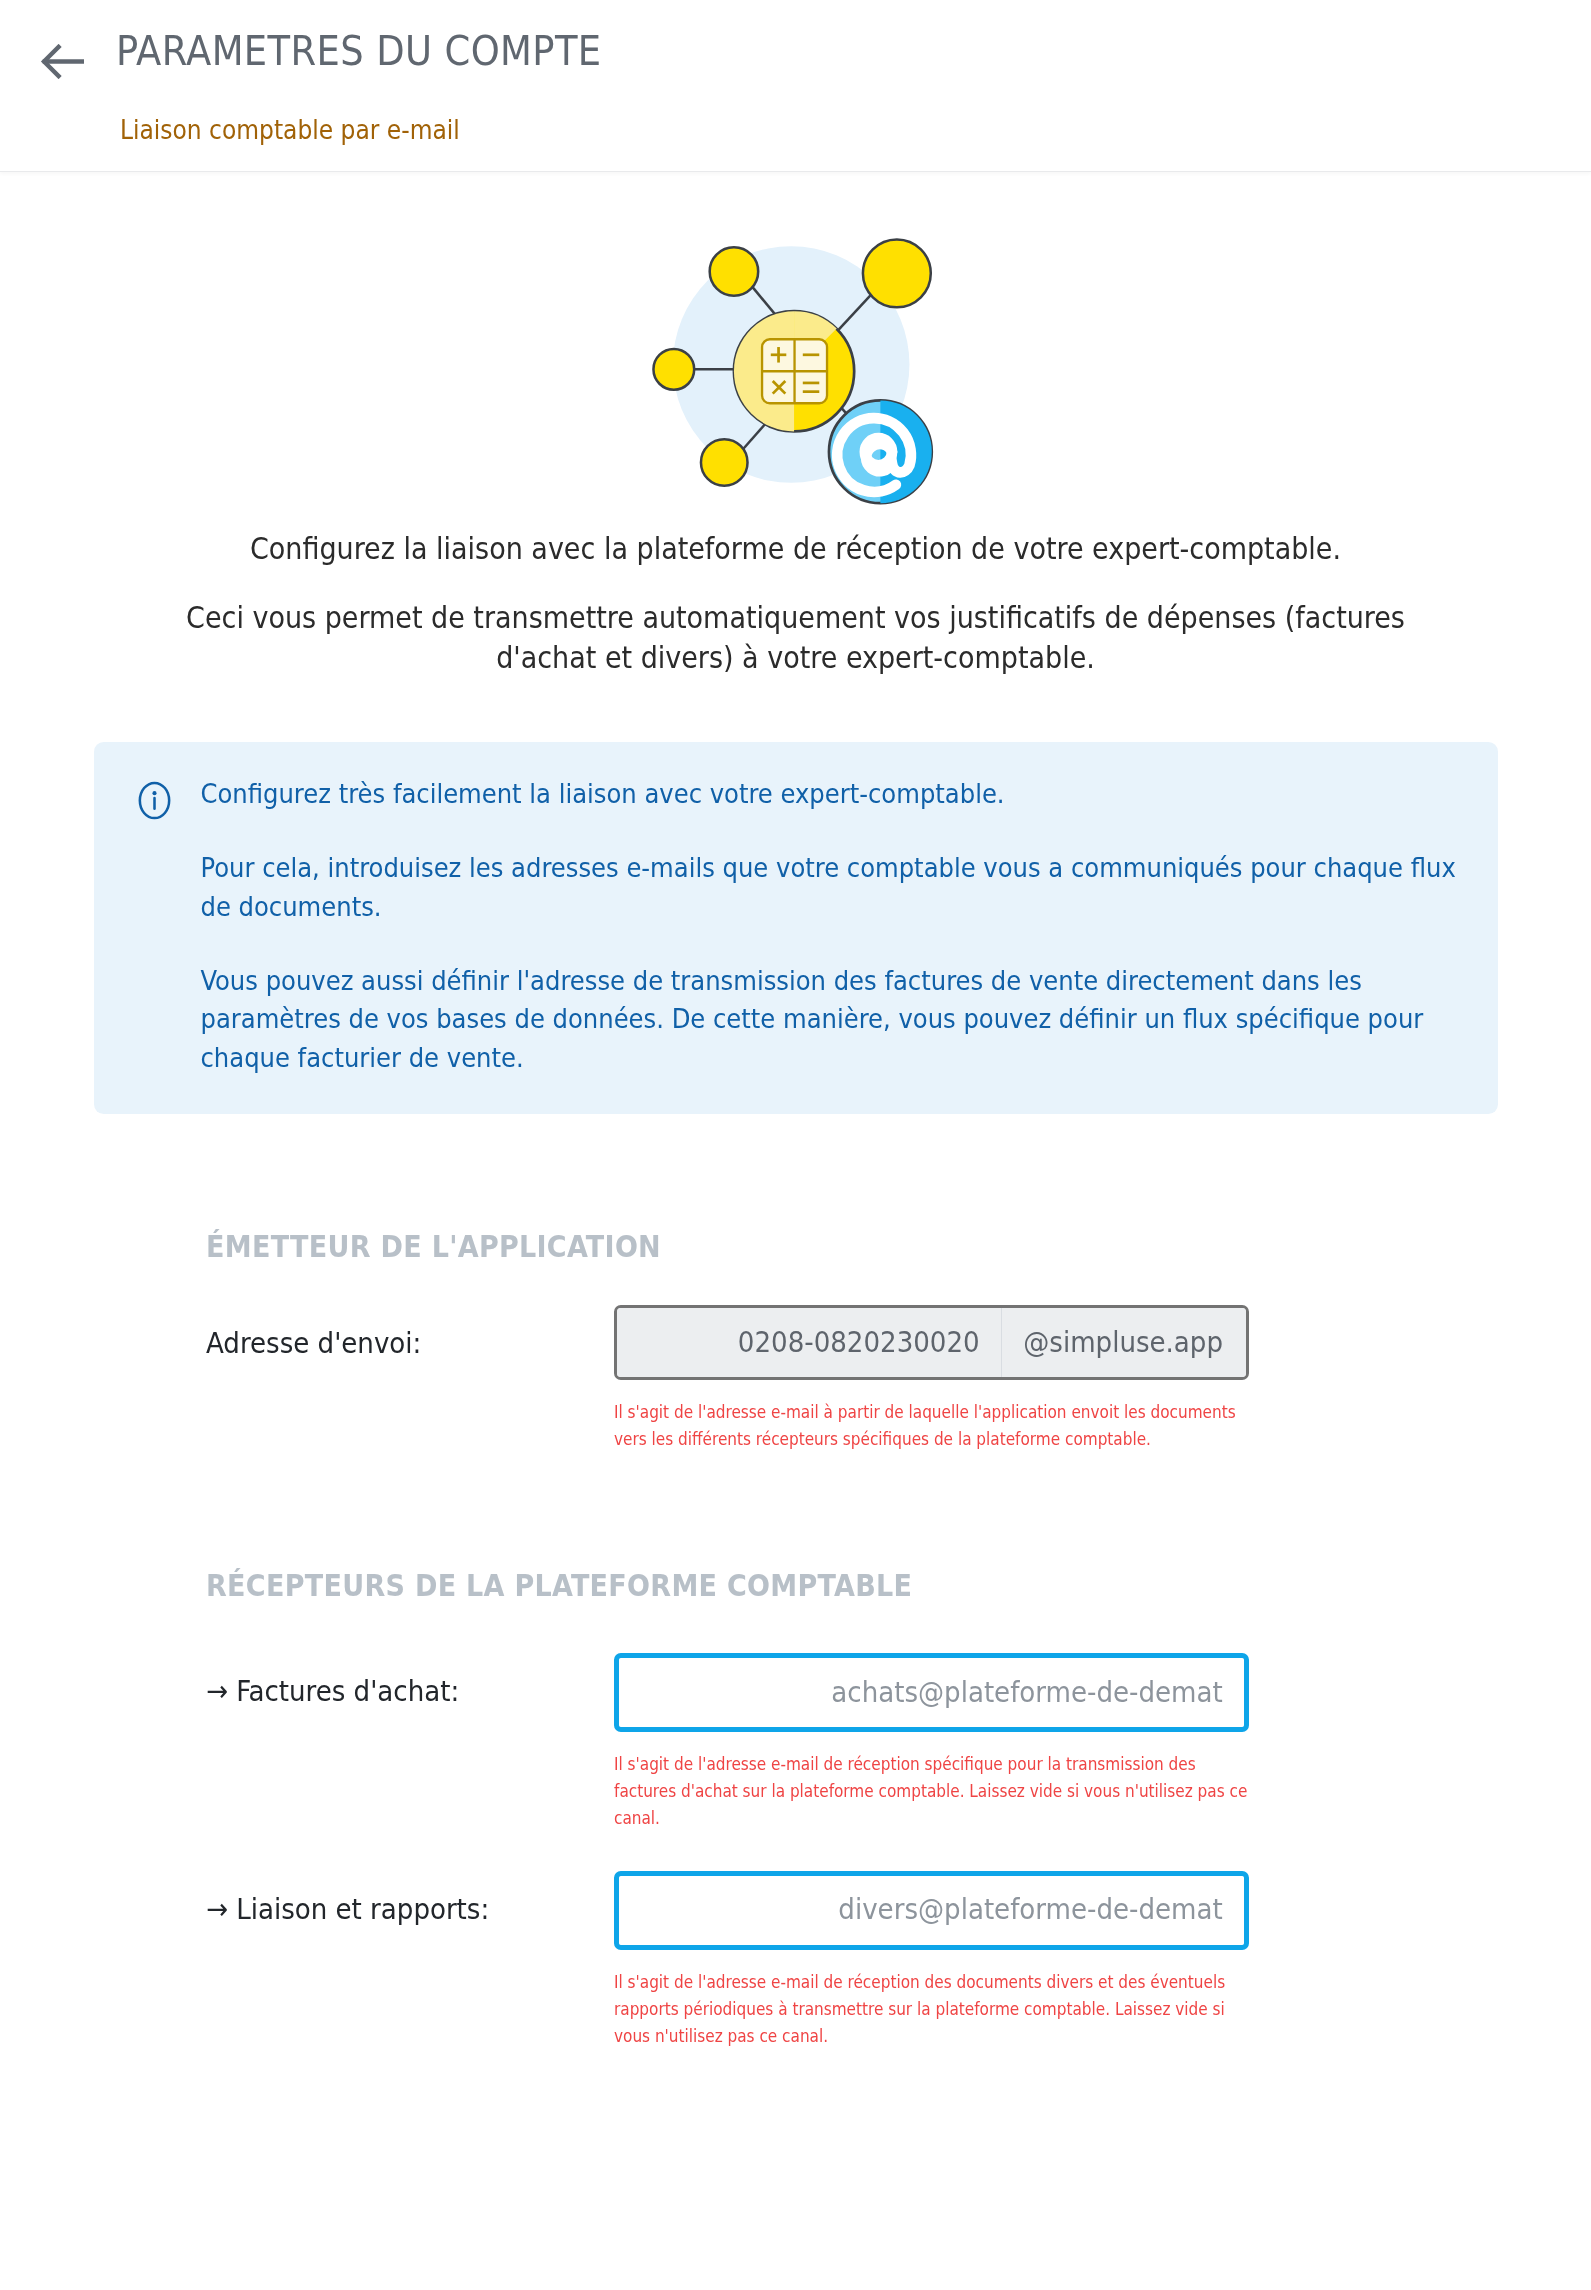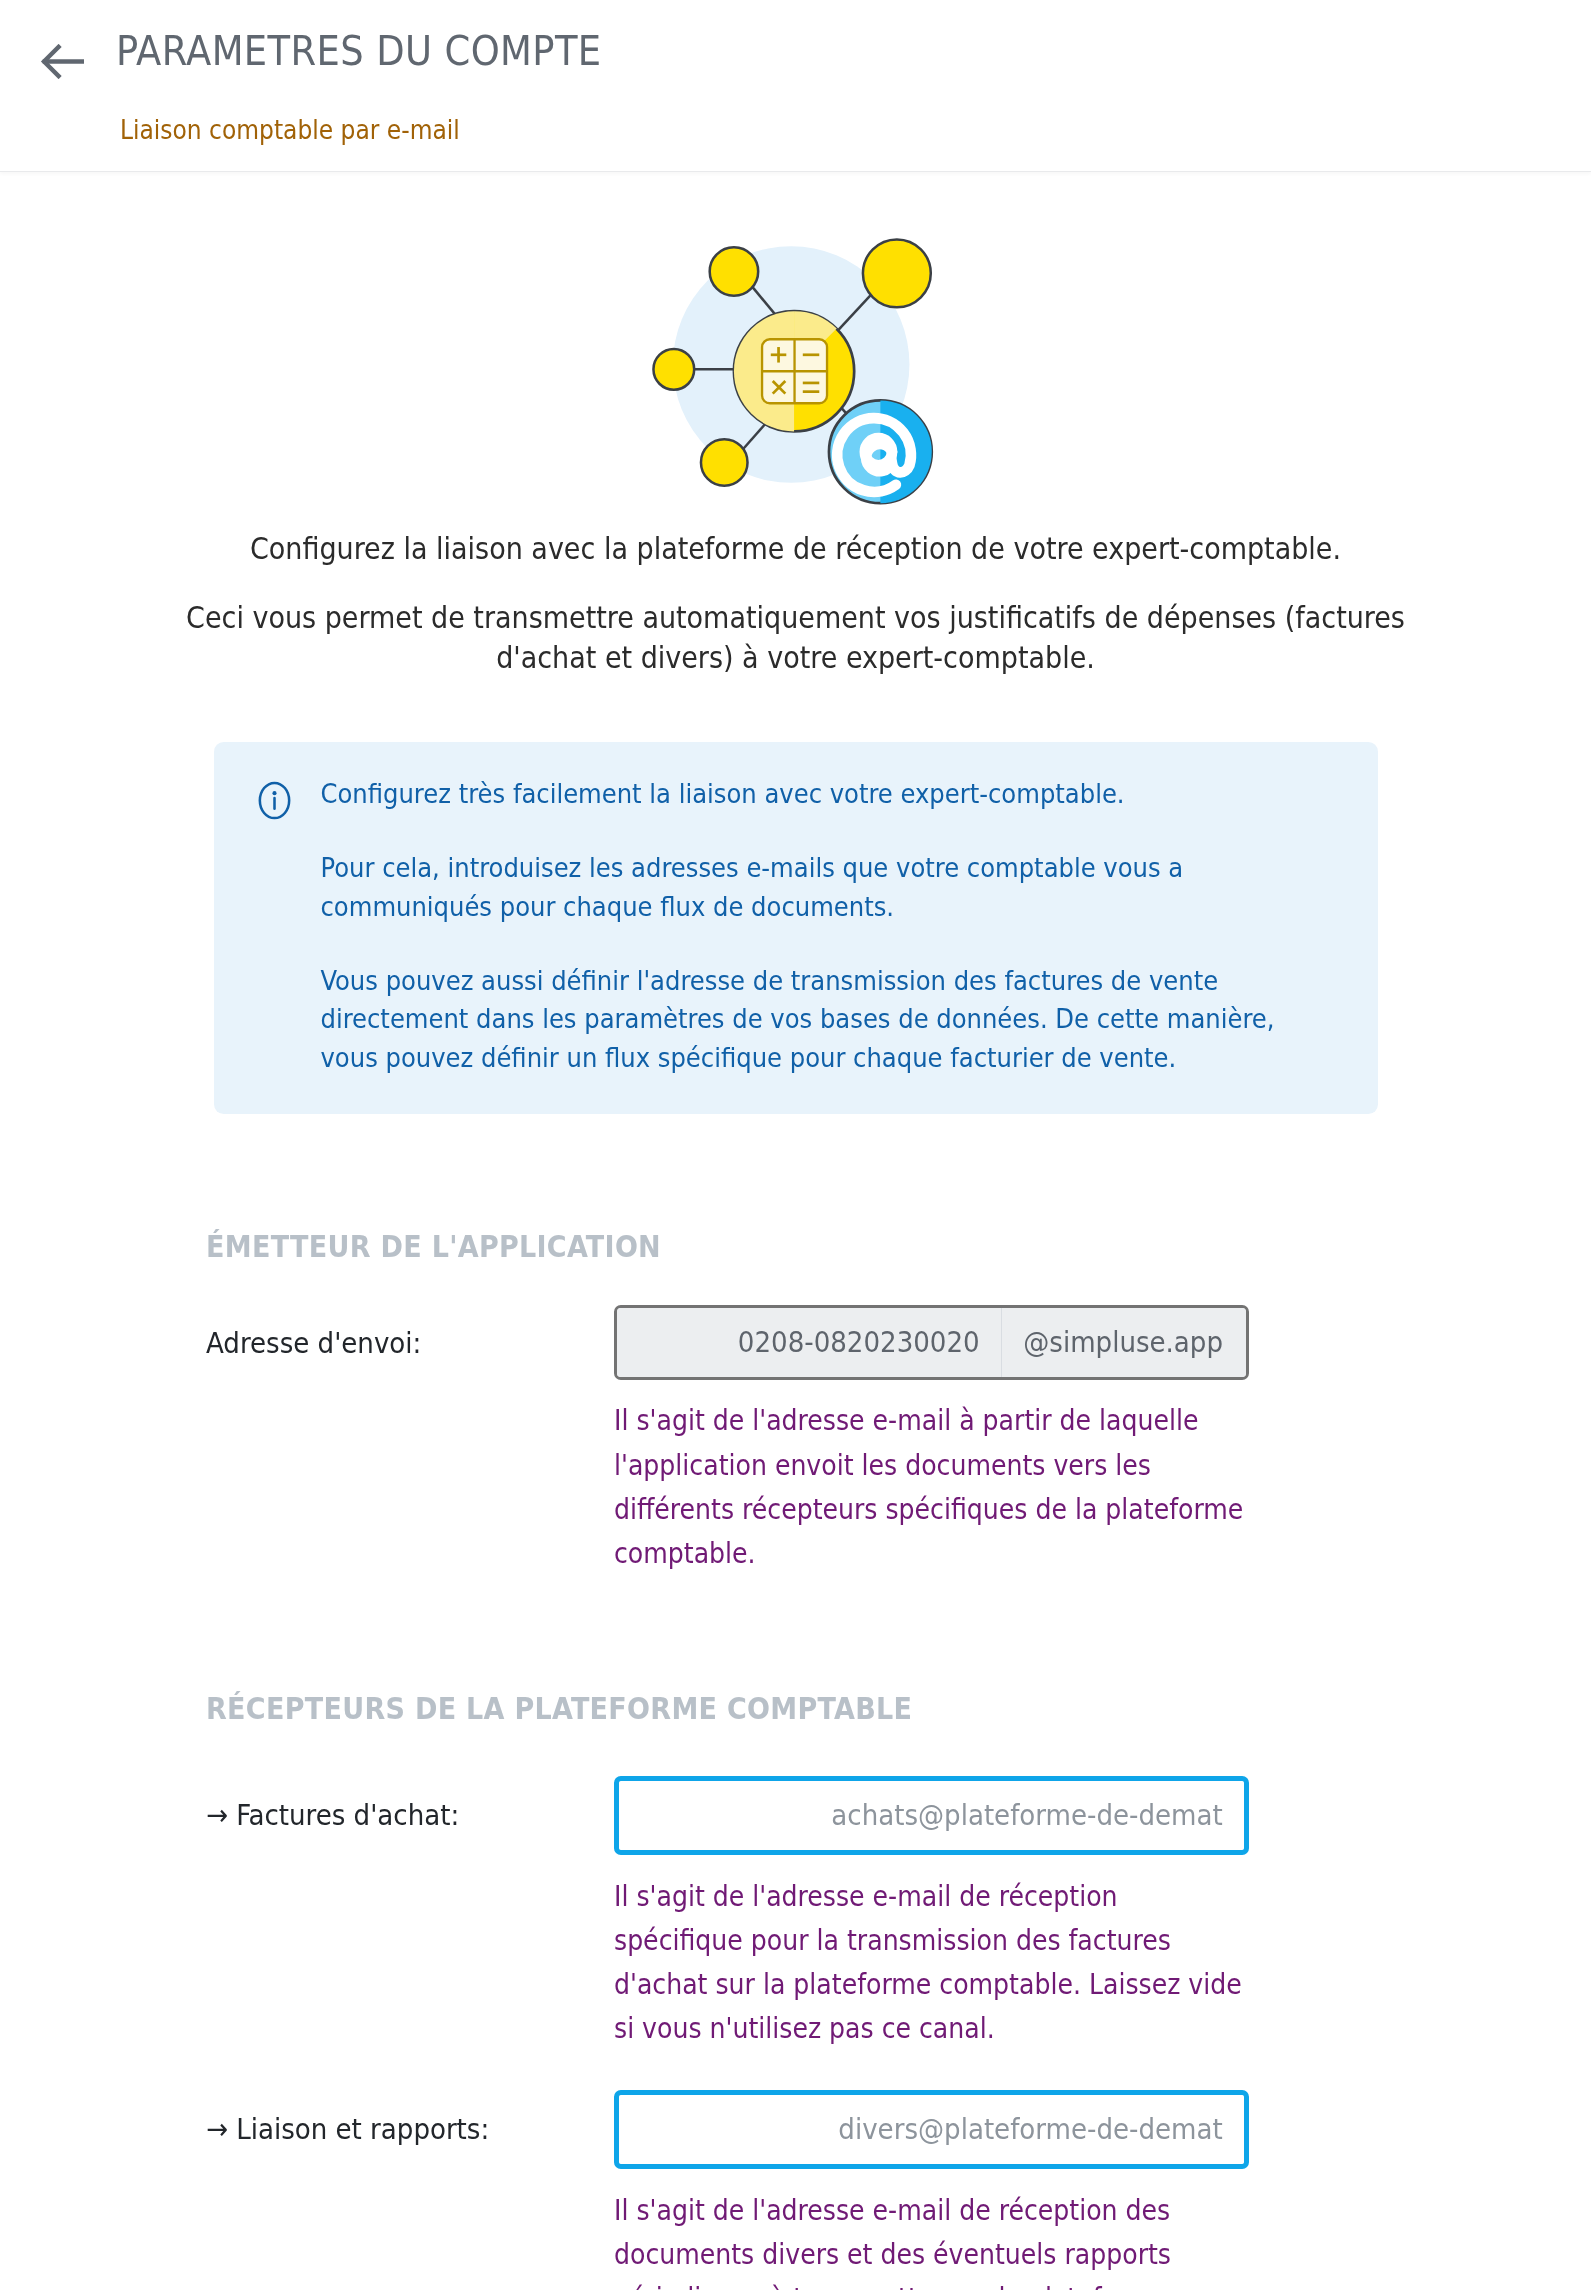--- a/index.html
+++ b/index.html
@@ -74,21 +74,21 @@
     color: #2b2b2b;
     font-size: 30px;
     line-height: 1.33;
   }
   .intro p { margin: 0; }
   .intro p.second { margin-top: 29px; }
 
   
   .infobox {
     margin: 64px auto 0 auto;
-    width: 1164px;
+    width: 1404px;
     background: #e8f3fb;
     border-radius: 9.7px;
     padding: 33px 39px 37px 39px;
     display: flex;
     align-items: flex-start;
     gap: 25px;
   }
   .info-icon {
     flex: 0 0 auto;
     margin-top: 3.9px;
@@ -183,22 +183,22 @@
     font-size: 29px;
     color: #3b3f45;
     text-align: right;
     padding: 16.5px 21.3px 18.4px 21.3px;
     outline: none;
   }
   .text-input::placeholder { color: #8d949c; opacity: 1; }
 
   .hint {
     margin: 19.4px 0 0 0;
-    color: #701a75;
-    font-size: 28px;
+    color: #ef4444;
+    font-size: 17px;
     line-height: 1.58;
     max-width: 776px;
   }
 </style>
 </head>
 <body>
 
 <div class="page">
 
   <div class="header">

